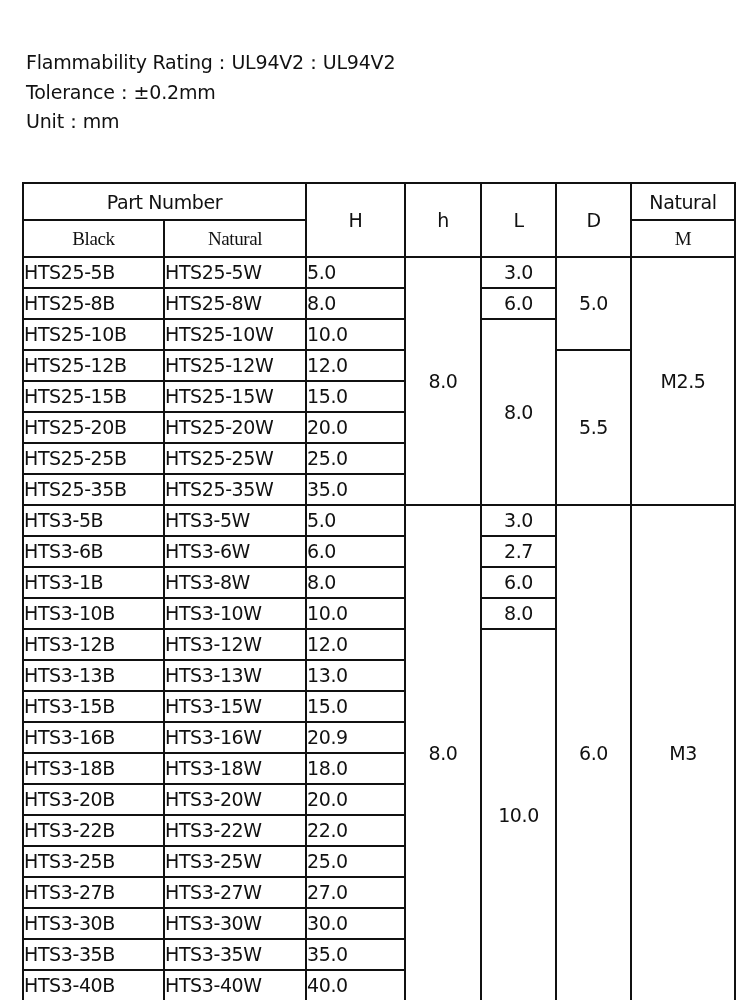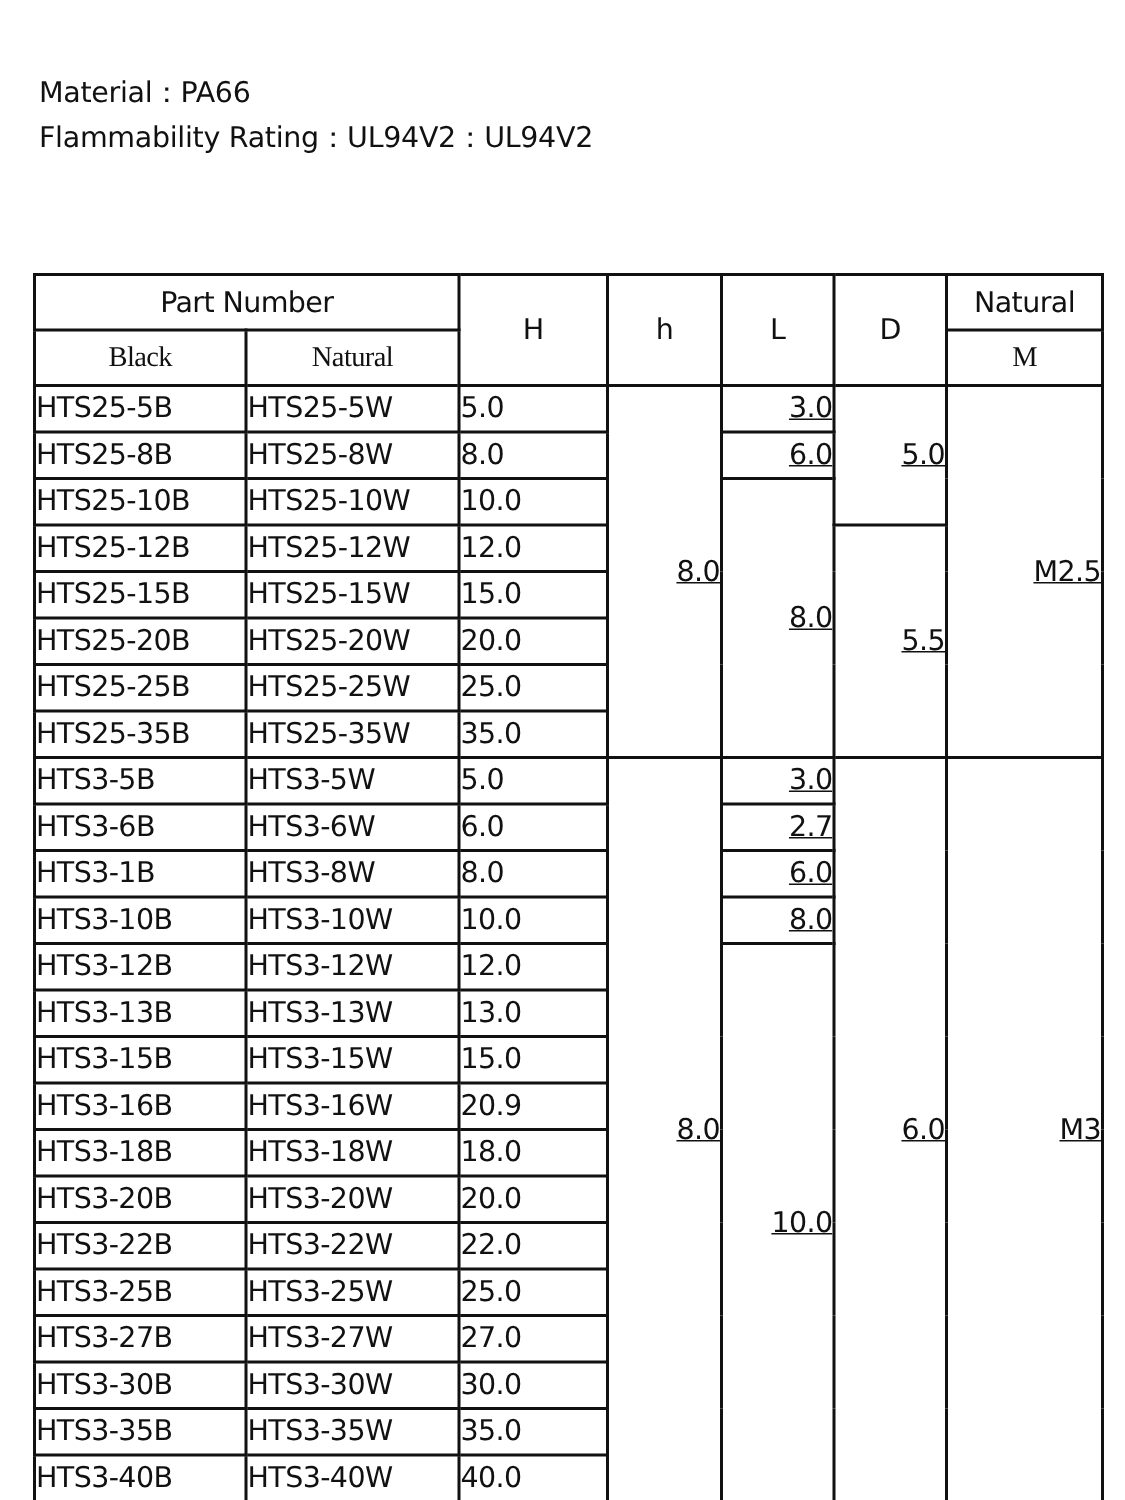--- a/index.html
+++ b/index.html
@@ -13,28 +13,29 @@
     font-size: 19px; letter-spacing: -0.4px;
   }
   table.spec-table td, table.spec-table th {
     border: 2px solid #111; padding: 0; font-weight: normal; overflow: hidden; white-space: nowrap;
   }
   table.spec-table th { text-align: center; }
   tr.h1 th { height: 35px; }
   tr.h2 th { height: 35px; font-family: Liberation Serif, serif; }
   tr.r td { height: 29px; line-height: 29px; }
   td.left { text-align: left; padding-left: 3px; }
-  td.ctr { text-align: right; vertical-align: middle; text-decoration: underline; }
+  td.ctr { text-align: center; vertical-align: middle; }
 </style>
 </head>
 <body>
 
 <div class="specs">
-  <div>Material：PA66</div>
   <div>Flammability Rating：UL94V2：UL94V2</div>
+  <div>Tolerance：±0.2mm</div>
+  <div>Unit：mm</div>
 </div>
 
 <table class="spec-table">
   <colgroup>
     <col style="width:141px">
       <col style="width:142px">
       <col style="width:99px">
     <col style="width:76px">
       <col style="width:75px">
       <col style="width:75px">

